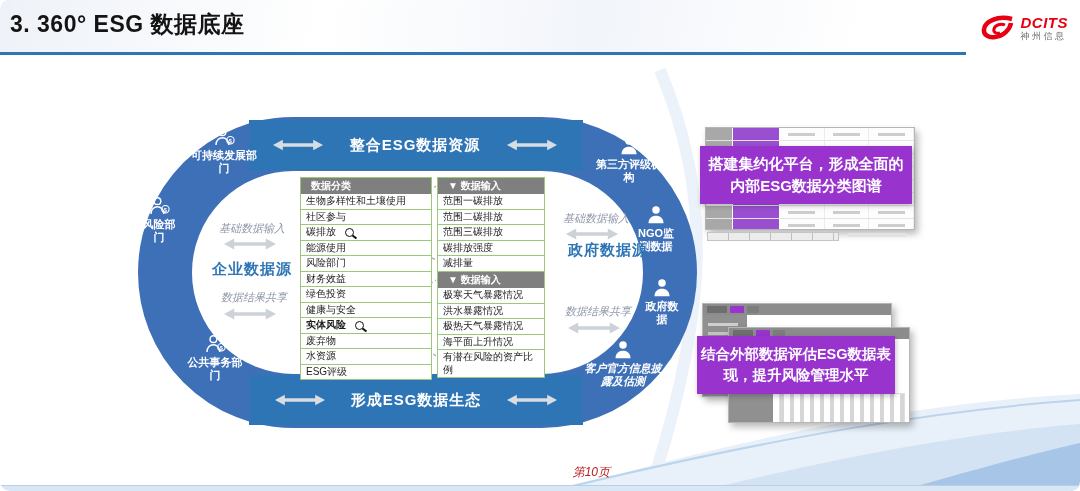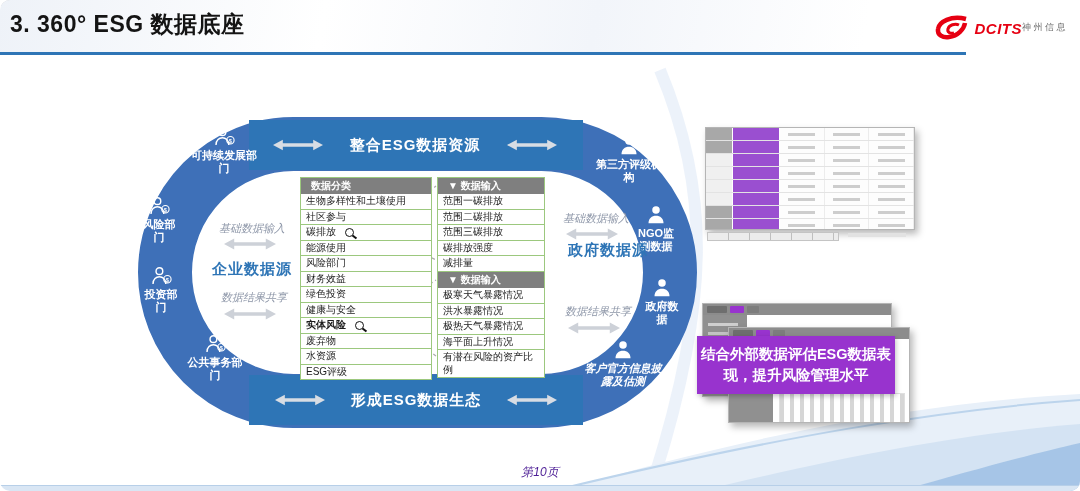--- a/index.html
+++ b/index.html
@@ -5,21 +5,21 @@
   html,body{margin:0;padding:0;}
   body{font-family:"Liberation Sans",sans-serif;}
   .slide{position:relative;width:1080px;height:491px;background:#fff;overflow:hidden;border-radius:10px;}
 
   
   .header{position:absolute;left:0;top:0;width:1080px;height:52px;
     background:linear-gradient(100deg,#eef2f8 0%,#ffffff 30%,#f2f5fa 55%,#ffffff 80%);}
   .page-title{position:absolute;left:10px;top:9px;font-size:23px;font-weight:bold;color:#141414;letter-spacing:.5px;white-space:nowrap;}
   .header-line{position:absolute;left:0;top:52px;width:966px;height:3px;background:#2E75B6;}
   .logo{position:absolute;right:12px;top:13px;display:flex;align-items:center;gap:4px;}
-  .logo-text{display:flex;flex-direction:row;line-height:1;}
+  .logo-text{display:flex;flex-direction:column;line-height:1;}
   .logo-brand{color:#E60012;font-weight:bold;font-style:italic;font-size:15px;letter-spacing:.5px;}
   .logo-sub{color:#6b6b6b;font-size:9px;letter-spacing:2.5px;margin-top:2px;}
 
   
   .decor{position:absolute;left:0;top:0;width:1080px;height:491px;pointer-events:none;}
   .bottom-band{position:absolute;left:0;bottom:0;width:1080px;height:5px;background:#d9e6f4;border-top:1px solid #b7cfe8;}
 
   
   .ring{position:absolute;left:138px;top:117px;width:559px;height:311px;box-sizing:border-box;
     border:54px solid #3E70B8;border-radius:156px;}
@@ -66,21 +66,21 @@
   .note-bar{position:absolute;left:848px;top:233px;width:58px;height:4px;background:#e2e2e2;}
 
   .shot-b{background:#f4f4f4;}
   .sb-head{height:11px;background:#8c8c8c;display:flex;align-items:center;gap:3px;padding-left:4px;}
   .sb-tab{height:7px;border-radius:1px;}
   .sb-body{position:absolute;left:0;top:11px;right:0;bottom:0;background:#fff;}
   .sb-side{position:absolute;left:0;top:0;bottom:0;width:44px;background:#909090;}
   .sb-side::before{content:'';position:absolute;left:5px;top:8px;width:30px;height:3px;background:#cfcfcf;box-shadow:0 9px 0 #c4c4c4,0 18px 0 #c4c4c4,0 27px 0 #bdbdbd;}
   .sb-stripes{position:absolute;left:50px;right:4px;height:24px;background:repeating-linear-gradient(90deg,#d6d6d6 0 4px,#ffffff 4px 10px);border:1px solid #e0e0e0;}
 
-  .page-footer{position:absolute;left:470px;top:464px;width:140px;text-align:center;font-size:12px;font-style:italic;color:#4c1d95;}
+  .page-footer{position:absolute;left:470px;top:464px;width:140px;text-align:right;font-size:12px;font-style:italic;color:#b91c1c;}
 </style>
 </head>
 <body>
 
 <div class="slide">
 
   <svg class="decor" width="1080" height="491" viewBox="0 0 1080 491">
     <path d="M0,6 C160,0 360,14 560,4 L560,0 L0,0 Z" fill="#6b7280" opacity="0.35"></path>
     <path d="M0,30 C220,8 430,40 700,14" stroke="#dfe7f2" stroke-width="6" fill="none" opacity="0.8"></path>
     <path d="M660,70 C710,190 710,300 655,475" stroke="#e4edf8" stroke-width="12" fill="none" opacity="0.7"></path>
@@ -138,29 +138,20 @@
   </div>
   <div class="node" style="left:136px;top:196px;width:46px;">
     <svg class="picon" viewBox="0 0 30 24">
       <circle cx="13" cy="6" r="4.2" fill="none" stroke="#fff" stroke-width="1.8"></circle>
       <path d="M5 22 c0-6 4-9 8-9 s8 3 8 9" fill="none" stroke="#fff" stroke-width="1.8"></path>
       <circle cx="23" cy="16" r="4.6" fill="none" stroke="#fff" stroke-width="1.4"></circle>
       <text x="23" y="19" font-size="7" fill="#fff" text-anchor="middle" font-weight="bold">$</text>
     </svg>
     <span class="node-label" style="width:40px;">风险部门</span>
   </div>
-  <div class="node" style="left:138px;top:266px;width:46px;">
-    <svg class="picon" viewBox="0 0 30 24">
-      <circle cx="13" cy="6" r="4.2" fill="none" stroke="#fff" stroke-width="1.8"></circle>
-      <path d="M5 22 c0-6 4-9 8-9 s8 3 8 9" fill="none" stroke="#fff" stroke-width="1.8"></path>
-      <circle cx="23" cy="16" r="4.6" fill="none" stroke="#fff" stroke-width="1.4"></circle>
-      <text x="23" y="19" font-size="7" fill="#fff" text-anchor="middle" font-weight="bold">$</text>
-    </svg>
-    <span class="node-label" style="width:40px;">投资部门</span>
-  </div>
   <div class="node" style="left:182px;top:334px;width:66px;">
     <svg class="picon" viewBox="0 0 30 24">
       <circle cx="13" cy="6" r="4.2" fill="none" stroke="#fff" stroke-width="1.8"></circle>
       <path d="M5 22 c0-6 4-9 8-9 s8 3 8 9" fill="none" stroke="#fff" stroke-width="1.8"></path>
       <circle cx="23" cy="16" r="4.6" fill="none" stroke="#fff" stroke-width="1.4"></circle>
       <text x="23" y="19" font-size="7" fill="#fff" text-anchor="middle" font-weight="bold">$</text>
     </svg>
     <span class="node-label" style="width:58px;">公共事务部门</span>
   </div>
 
@@ -391,20 +382,21 @@
     <div class="sa-row">
         <div class="sa-c1"></div>
         <div class="sa-c2"></div>
         <div class="sa-cell"></div>
         <div class="sa-cell"></div>
         <div class="sa-cell"></div>
       </div>
   </div>
   <div class="tab-strip"></div>
   <div class="note-bar"></div>
+  <div class="banner banner-1">搭建集约化平台，形成全面的内部ESG数据分类图谱</div>
 
   <div class="shot shot-b" style="left:702px;top:303px;width:190px;height:94px;">
     <div class="sb-head">
       <div class="sb-tab" style="width:20px;background:#6e6e6e;"></div>
       <div class="sb-tab" style="width:14px;background:#9833CE;"></div>
       <div class="sb-tab" style="width:12px;background:#7d7d7d;"></div>
     </div>
     <div class="sb-body">
       <div class="sb-side"></div>
       <div class="sb-stripes" style="top:12px;"></div>

